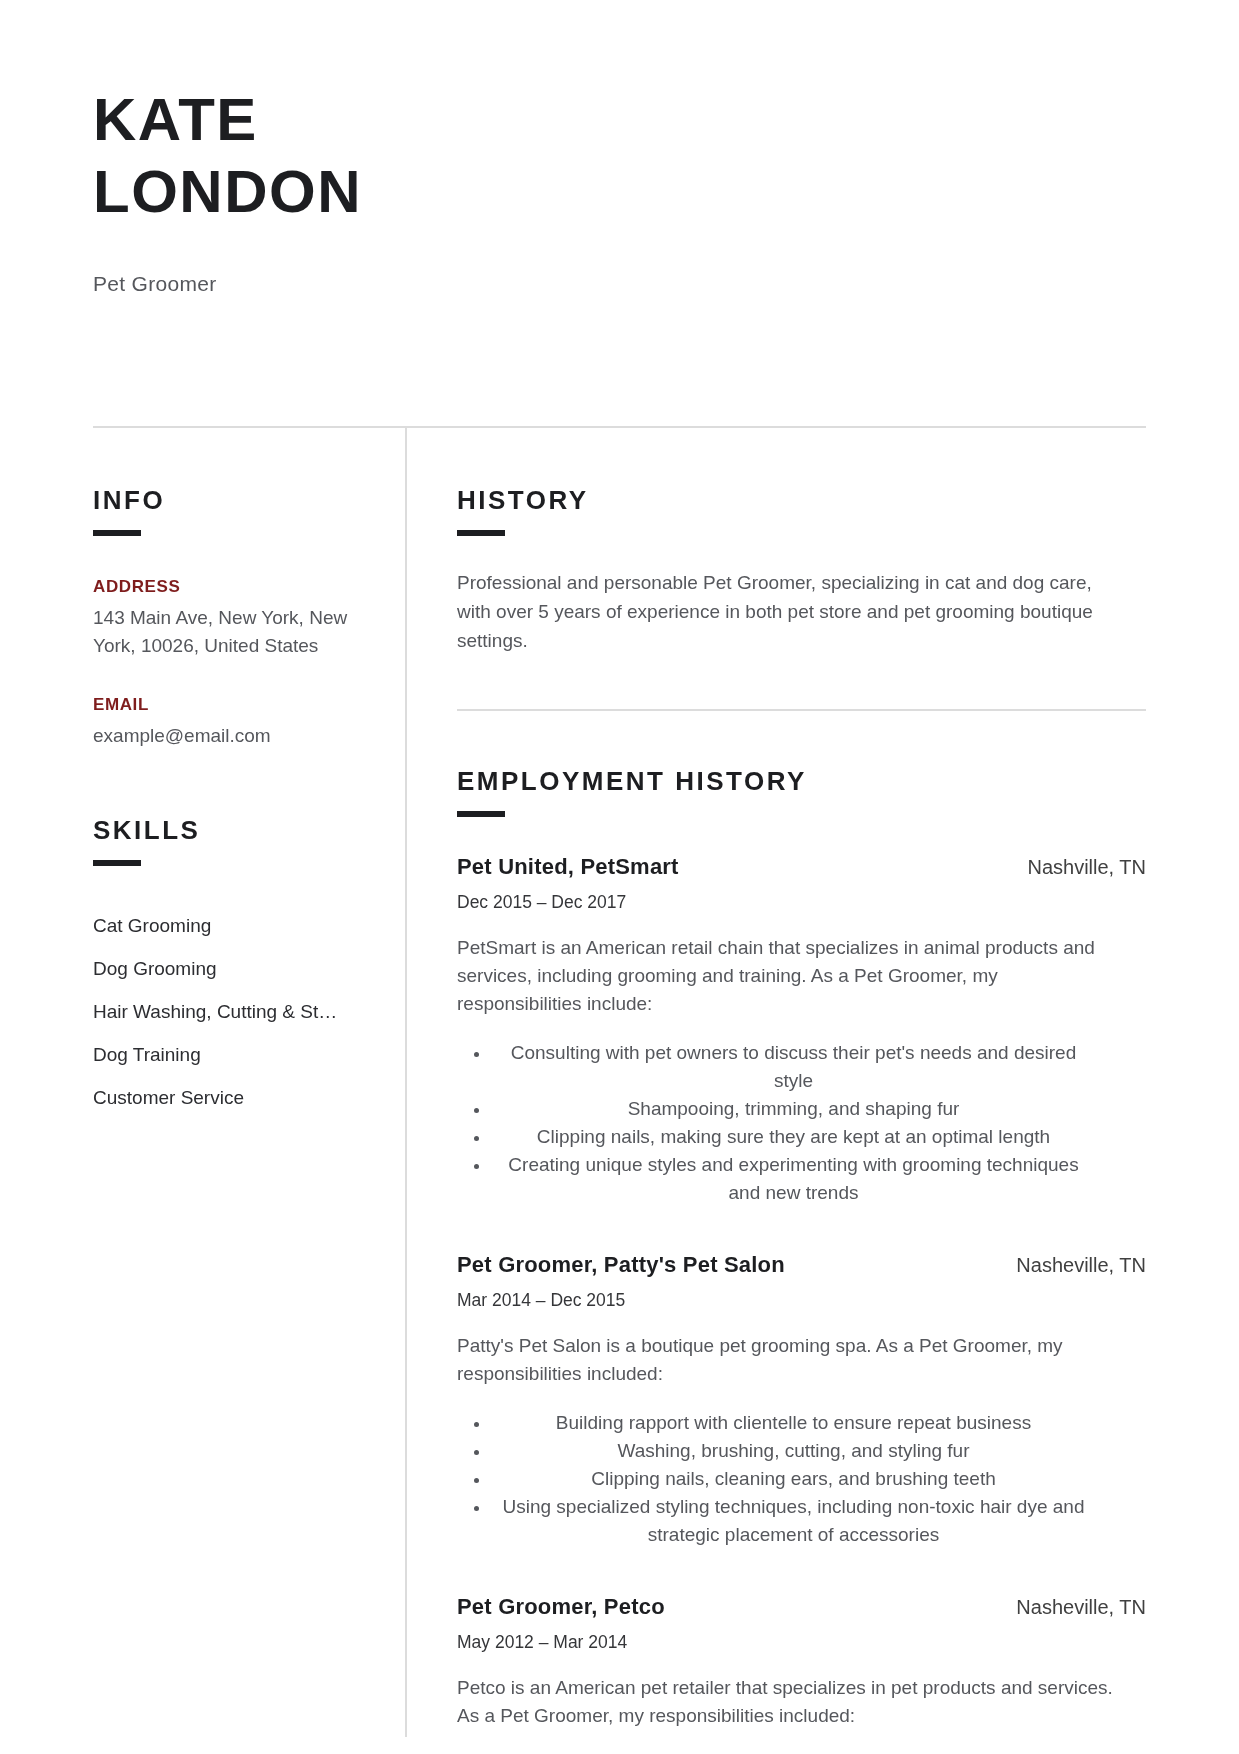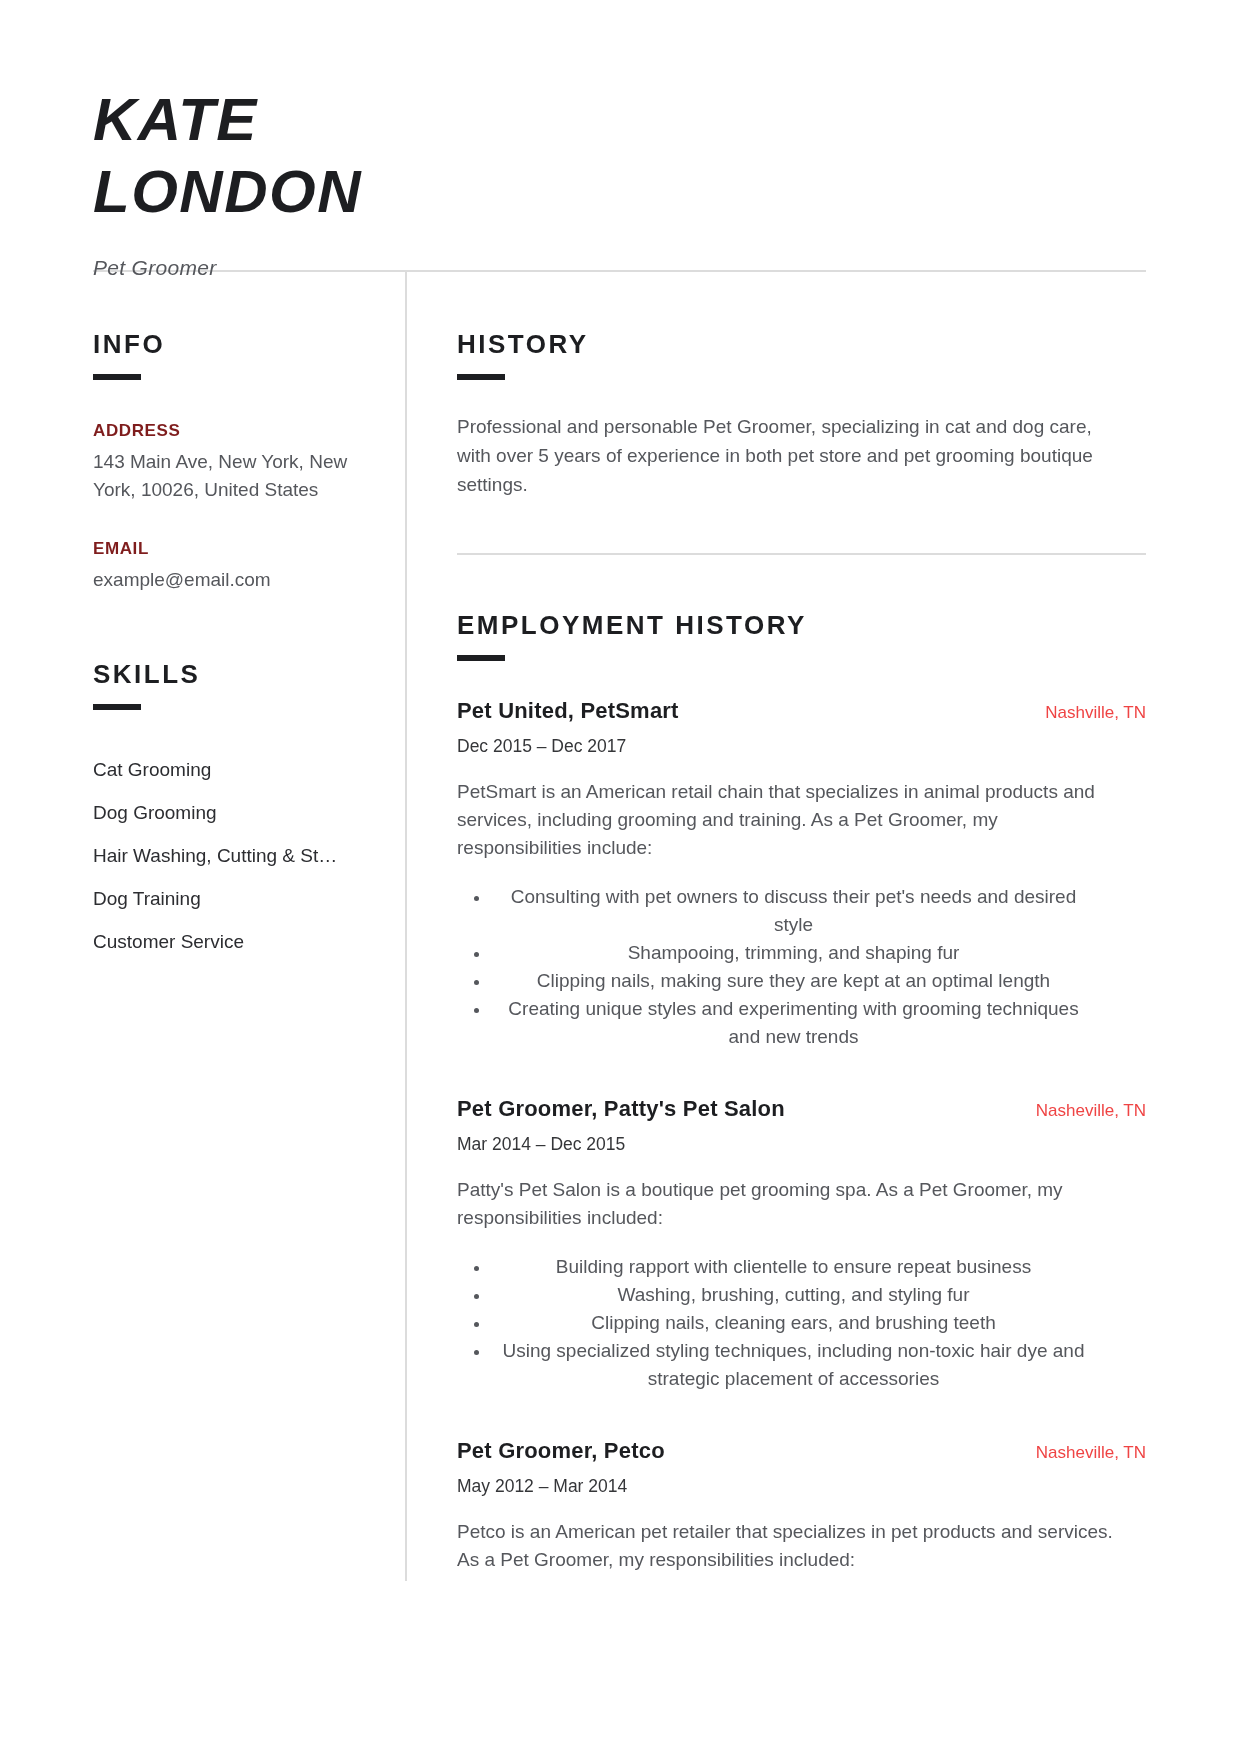--- a/index.html
+++ b/index.html
@@ -13,34 +13,33 @@
     position: relative;
     width: 1239px;
     height: 1754px;
     background: #ffffff;
     overflow: hidden;
   }
 
   
   .header {
     margin: 0 93px;
-    height: 272px;
+    height: 428px;
     padding-top: 84px;
     border-bottom: 2px solid #dcdcdc;
-    font-style: italic;
   }
   .name {
     font-size: 60px;
     font-weight: bold;
     color: #1d1e21;
     letter-spacing: 1.5px;
     line-height: 72px;
   }
   .subtitle {
-    margin-top: 28px;
+    margin-top: 44px;
     font-size: 21px;
     color: #55575c;
     letter-spacing: 0.3px;
   }
 
   
   .columns {
     display: flex;
     height: 1309px;
     margin-right: 93px;
@@ -125,22 +124,22 @@
     align-items: baseline;
   }
   .job-title {
     font-size: 22px;
     font-weight: bold;
     color: #1d1e21;
     letter-spacing: 0.2px;
     line-height: 28px;
   }
   .job-location {
-    font-size: 17px;
-    color: #ef4444;
+    font-size: 20px;
+    color: #404040;
   }
   .job-dates {
     margin-top: 9px;
     font-size: 17.5px;
     color: #353639;
     line-height: 24px;
   }
   .job-description {
     margin-top: 20px;
     font-size: 19px;

